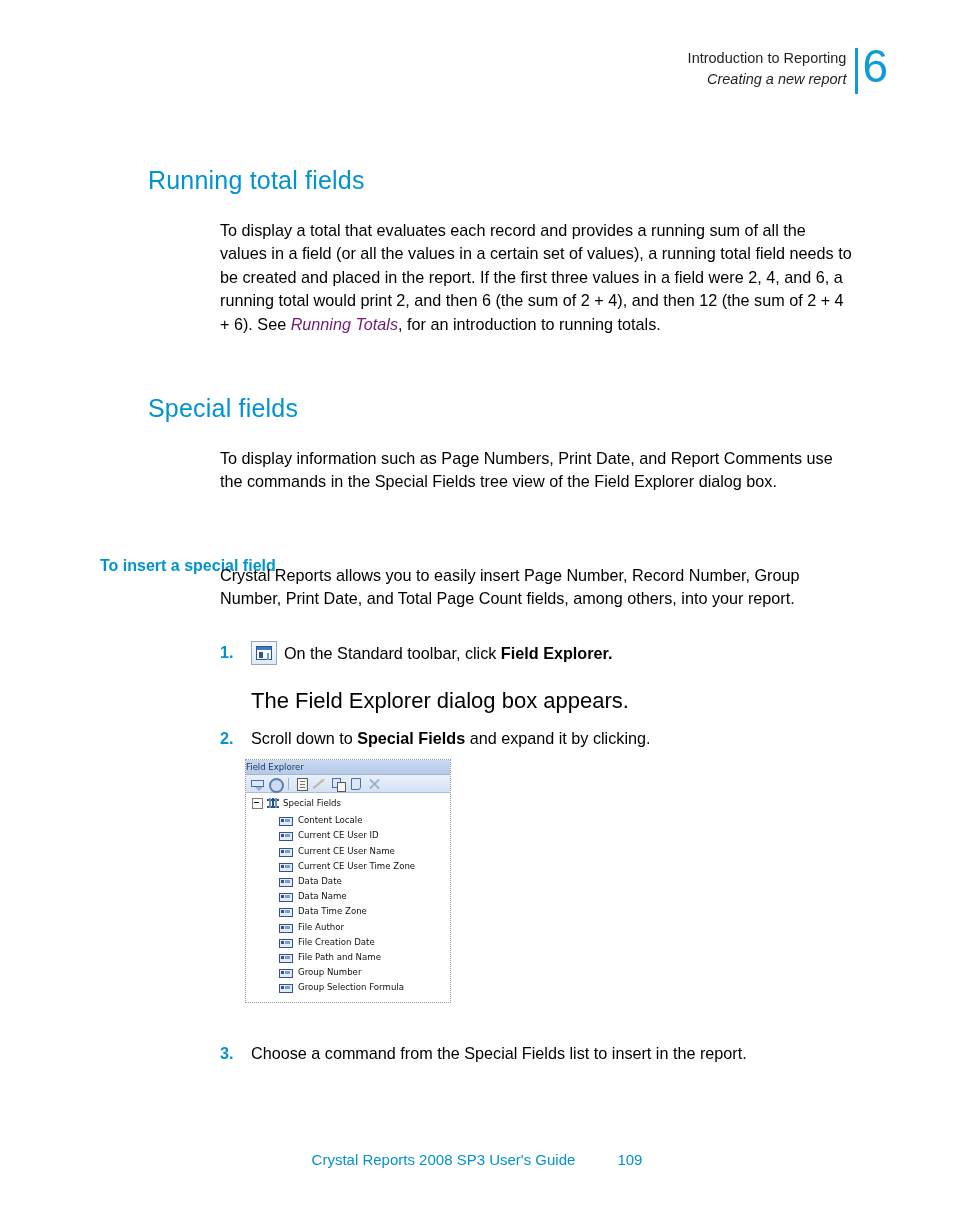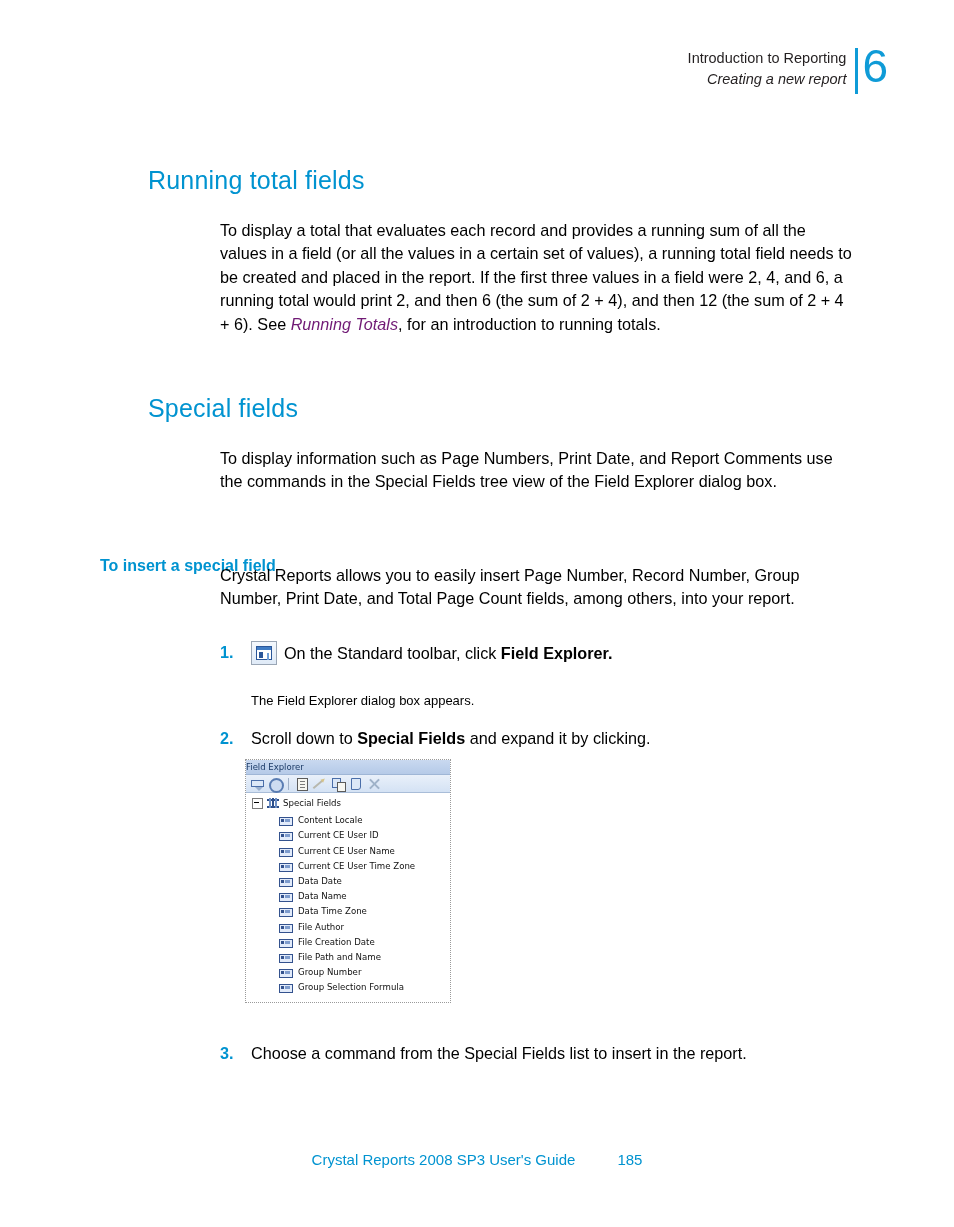--- a/index.html
+++ b/index.html
@@ -111,21 +111,21 @@
     font-weight: bold;
     font-size: 16.2px;
   }
   .step-body {
     margin-left: 31px;
     display: block;
   }
   .step-cont {
     position: absolute;
     left: 251px;
-    font-size: 13px;
+    font-size: 22px;
     line-height: 23.4px;
   }
 
   
   .fe-toolbar-icon {
     display: inline-block;
     vertical-align: -6px;
     width: 26px;
     height: 24px;
     margin-right: 7px;
@@ -457,14 +457,14 @@
     </div>
   </div>
 </div>
 
 <div class="step" style="top:1042px;">
   <span class="step-num">3.</span>
   <span class="step-body">Choose a command from the Special Fields list to insert in the report.</span>
 </div>
 
 <div class="footer">
-  <span class="footer-title">Crystal Reports 2008 SP3 User's Guide</span><span>185</span>
+  <span class="footer-title">Crystal Reports 2008 SP3 User's Guide</span><span>109</span>
 </div>
 
 </body></html>

